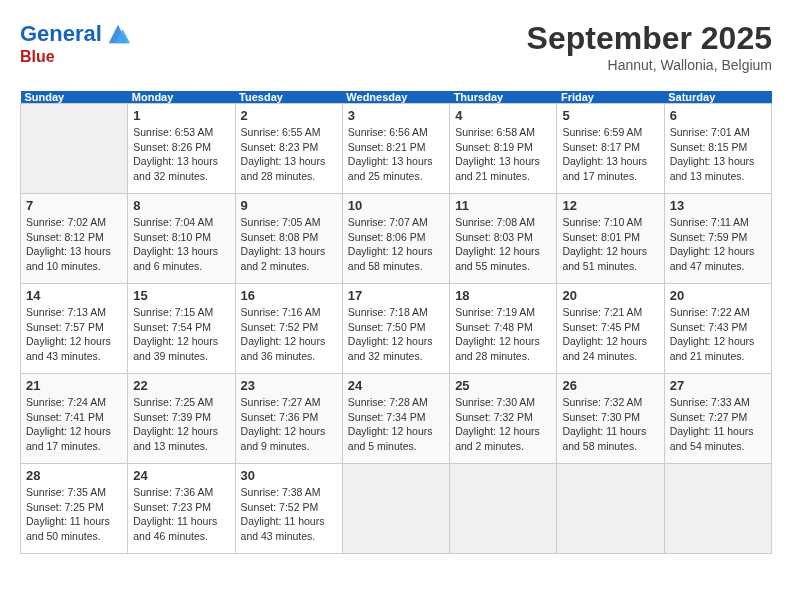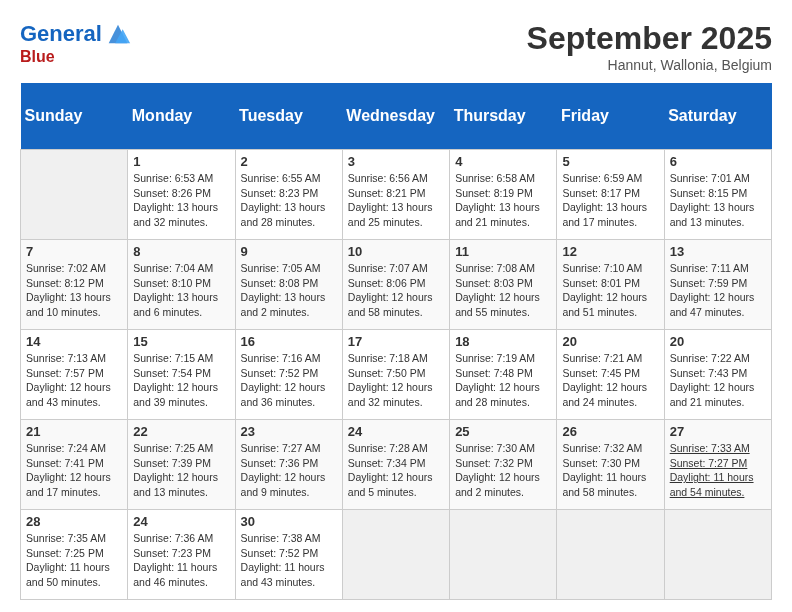--- a/index.html
+++ b/index.html
@@ -7,21 +7,21 @@
       font-family: Arial, sans-serif;
       background: #fff;
       width: 792px;
       min-height: 612px;
       padding: 20px;
     }
     .header {
       display: flex;
       justify-content: space-between;
       align-items: flex-start;
-      margin-bottom: 10px;
+      margin-bottom: 18px;
     }
     .logo {
       display: flex;
       align-items: center;
       gap: 0;
     }
     .logo-text {
       font-size: 22px;
       font-weight: bold;
       color: #333;
@@ -48,23 +48,23 @@
       color: #555;
     }
     table {
       width: 100%;
       border-collapse: collapse;
       font-size: 11px;
     }
     thead tr th {
       background-color: #1565c0;
       color: #fff;
-      padding: 24px 4px;
+      padding: 0 4px;
       text-align: left;
-      font-size: 16px;
+      font-size: 11px;
       font-weight: bold;
     }
     tbody tr td {
       border: 1px solid #ccc;
       vertical-align: top;
       padding: 4px 5px;
       height: 90px;
       width: calc(100% / 7);
       color: #333;
     }
@@ -311,21 +311,21 @@
         </td>
         <td>
           <span class="day-num">26</span>
           <div class="day-info" style="white-space: pre-line;">Sunrise: 7:32 AM
 Sunset: 7:30 PM
 Daylight: 11 hours
 and 58 minutes.</div>
         </td>
         <td>
           <span class="day-num">27</span>
-          <div class="day-info" style="white-space: pre-line; text-decoration: underline;">Sunrise: 7:33 AM
+          <div class="day-info" style="white-space: pre-line;">Sunrise: 7:33 AM
 Sunset: 7:27 PM
 Daylight: 11 hours
 and 54 minutes.</div>
         </td>
       </tr>
       <tr>
         <td>
           <span class="day-num">28</span>
           <div class="day-info" style="white-space: pre-line;">Sunrise: 7:35 AM
 Sunset: 7:25 PM

